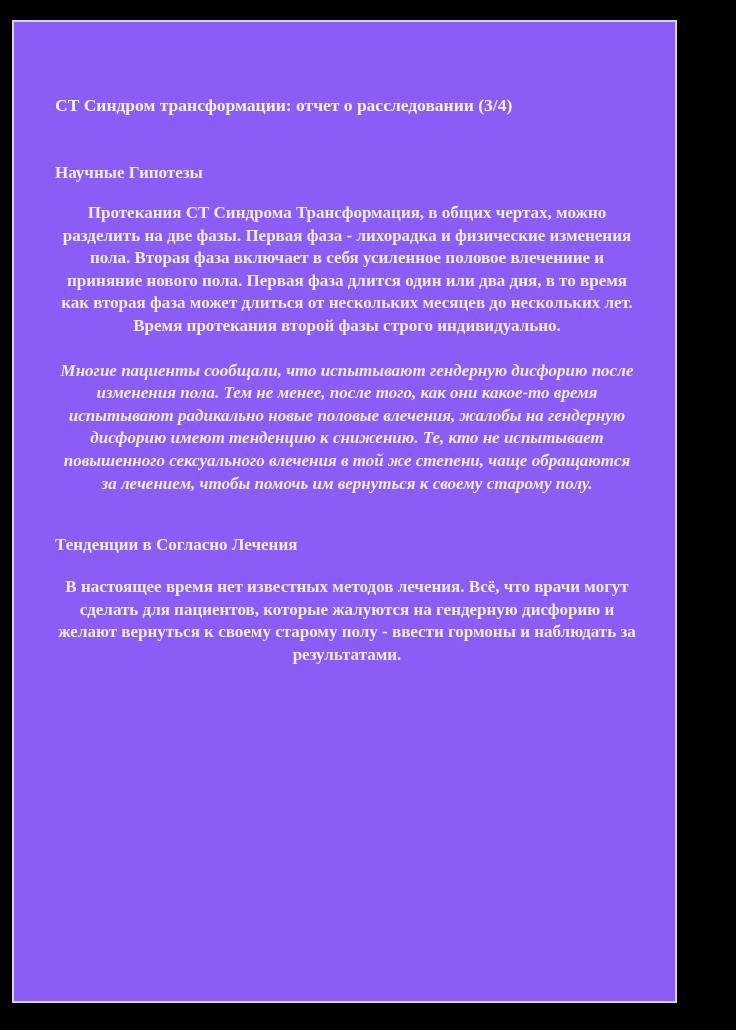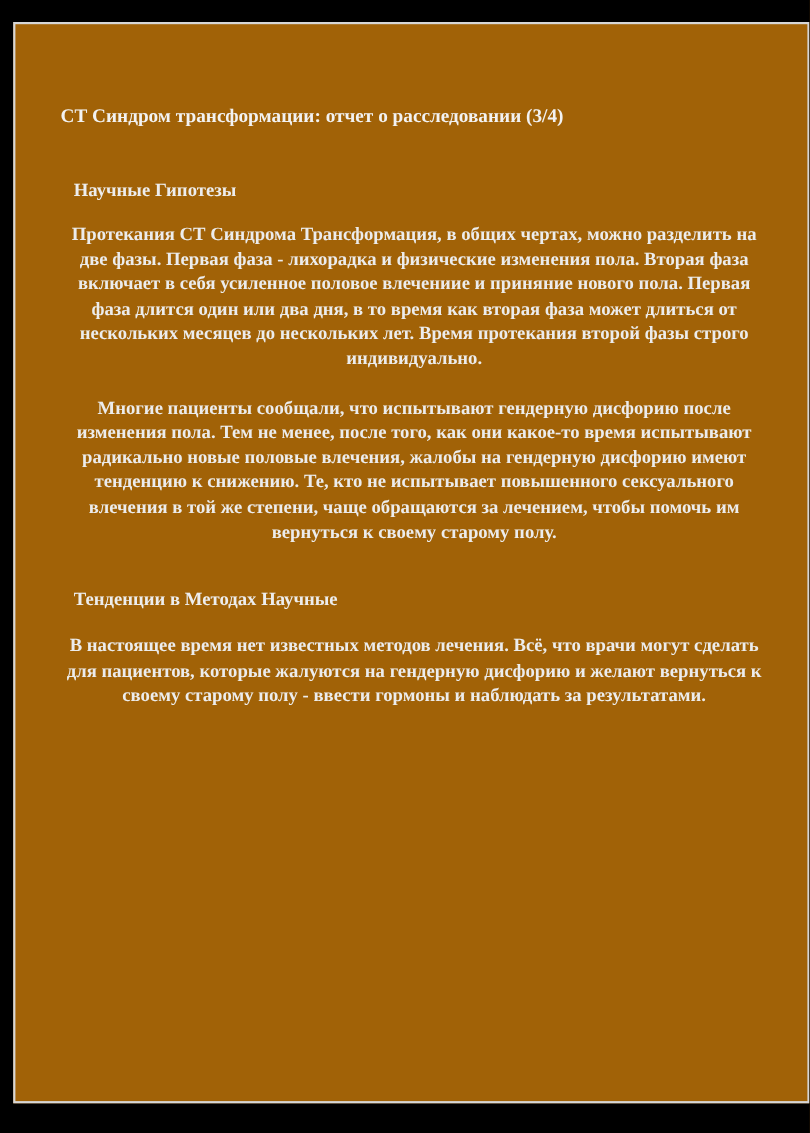--- a/index.html
+++ b/index.html
@@ -12,73 +12,73 @@
     width: 736px;
     height: 1030px;
     background: #000000;
     overflow: hidden;
     font-family: "Liberation Serif", "DejaVu Serif", serif;
   }
   .frame {
     position: absolute;
     left: 12px;
     top: 20px;
-    width: 724px;
+    width: 665px;
     height: 983px;
     border: 2px solid #d6d6d6;
     box-sizing: border-box;
-    background: #a16207;
+    background: #8b5cf6;
   }
   .content {
     padding: 0 36px 0 41px;
     color: #efefef;
     font-weight: bold;
   }
   .report-title {
     margin: 72px 0 0 0;
     font-size: 17.5px;
     line-height: 23px;
     font-weight: bold;
     color: #f2f2f2;
   }
   .section-heading {
-    margin: 44px 0 0 12px;
+    margin: 44px 0 0 0;
     font-size: 17px;
     line-height: 23px;
     font-weight: bold;
     color: #ededed;
   }
   .section-heading.second {
     margin-top: 38px;
   }
   .body-par {
     margin: 18px 0 0 0;
     font-size: 17px;
     line-height: 22.6px;
     color: #ececec;
     text-align: center;
   }
-  .body-par.p3 { margin-top: 22px; }
+  .body-par.p3 { margin-top: 22px; font-style: italic; }
   .body-par.p4 { margin-top: 20px; }
 </style>
 </head>
 <body>
 
 <div class="canvas">
   <div class="frame">
     <div class="content">
 
       <h1 class="report-title">СТ Синдром трансформации: отчет о расследовании (3/4)</h1>
 
       <h2 class="section-heading first">Научные Гипотезы</h2>
 
       <p class="body-par p1">Протекания СТ Синдрома Трансформация, в общих чертах, можно разделить на две фазы. Первая фаза - лихорадка и физические изменения пола. Вторая фаза включает в себя усиленное половое влечениие и приняние нового пола. Первая фаза длится один или два дня, в то время как вторая фаза может длиться от нескольких месяцев до нескольких лет. Время протекания второй фазы строго индивидуально.</p>
 
 
       <p class="body-par p3">Многие пациенты сообщали, что испытывают гендерную дисфорию после изменения пола. Тем не менее, после того, как они какое-то время испытывают радикально новые половые влечения, жалобы на гендерную дисфорию имеют тенденцию к снижению. Те, кто не испытывает повышенного сексуального влечения в той же степени, чаще обращаются за лечением, чтобы помочь им вернуться к своему старому полу.</p>
 
-      <h2 class="section-heading second">Тенденции в Методах Научные</h2>
+      <h2 class="section-heading second">Тенденции в Согласно Лечения</h2>
 
       <p class="body-par p4">В настоящее время нет известных методов лечения. Всё, что врачи могут сделать для пациентов, которые жалуются на гендерную дисфорию и желают вернуться к своему старому полу - ввести гормоны и наблюдать за результатами.</p>
 
     </div>
   </div>
 </div>
 
 </body></html>

